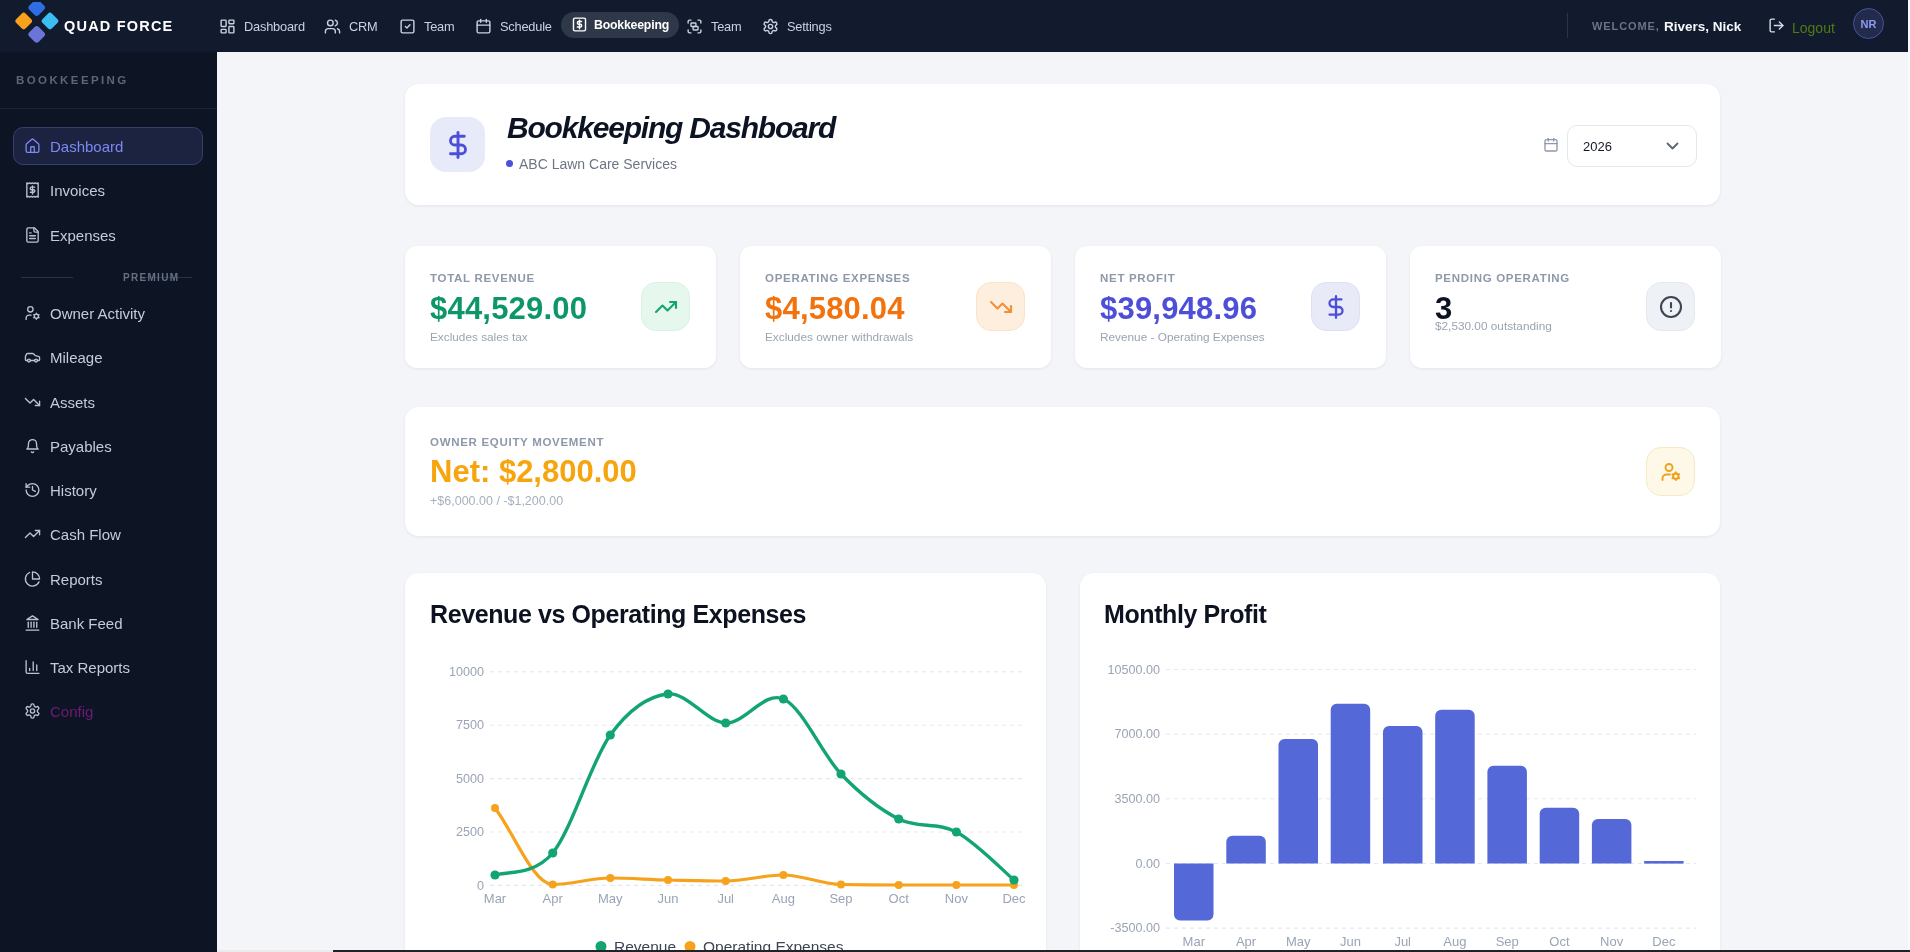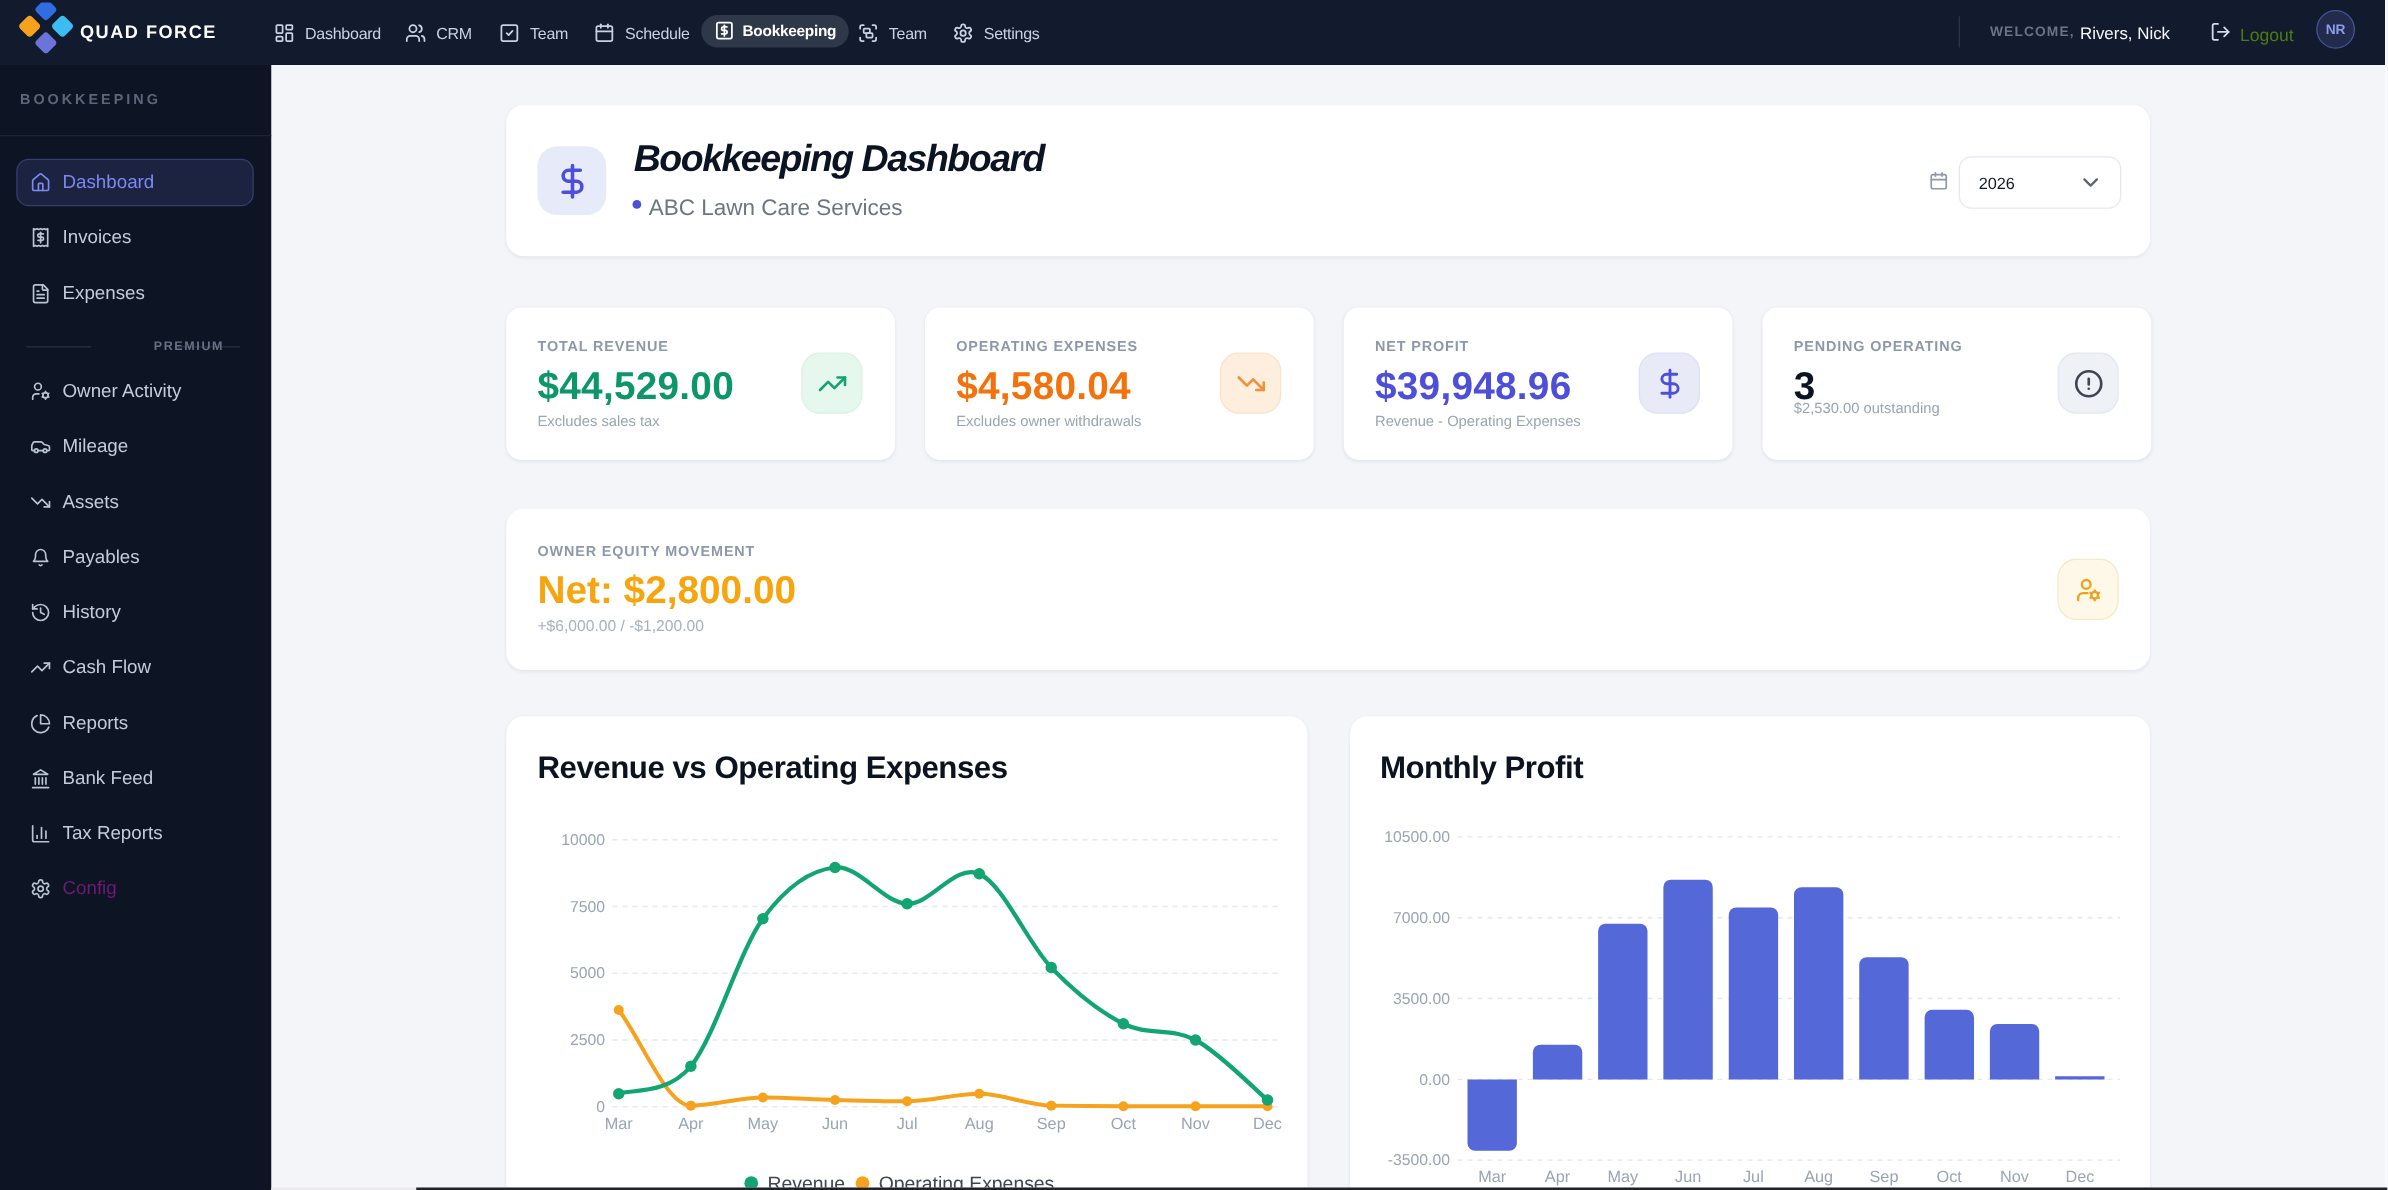--- a/index.html
+++ b/index.html
@@ -89,21 +89,21 @@
 <div class="nav-pill" style="left:561px">
     <svg width="17" height="17" viewBox="0 0 24 24" fill="none" stroke="#ffffff" stroke-width="2" stroke-linecap="round" stroke-linejoin="round">
       <rect x="3.5" y="3" width="17" height="18" rx="2"></rect>
       <path d="M14.8 7.8h-3.9a1.95 1.95 0 0 0 0 3.9h2.2a1.95 1.95 0 0 1 0 3.9H8.9"></path>
       <path d="M12 6v12"></path>
     </svg>
     <span>Bookkeeping</span>
   </div>
 <div class="abs" style="left:1567px;top:13px;width:1px;height:25px;background:#2c3547"></div>
 <div class="abs" style="left:1592px;top:0;height:52px;display:flex;align-items:center;font-size:11px;font-weight:700;letter-spacing:0.9px;color:#6a7486;">WELCOME,</div>
-<div class="abs" style="left:1664px;top:0;height:52px;display:flex;align-items:center;font-size:13.5px;font-weight:400;color:#f6f8fb;">Rivers, Nick</div>
+<div class="abs" style="left:1664px;top:0;height:52px;display:flex;align-items:center;font-size:13.5px;font-weight:700;color:#f6f8fb;">Rivers, Nick</div>
 <div class="abs" style="left:1768px;top:17px">
     <svg width="17" height="17" viewBox="0 0 24 24" fill="none" stroke="#d6dce6" stroke-width="2" stroke-linecap="round" stroke-linejoin="round">
       <path d="M9 21H5a2 2 0 0 1-2-2V5a2 2 0 0 1 2-2h4"></path>
       <polyline points="16 17 21 12 16 7"></polyline>
       <line x1="21" y1="12" x2="9" y2="12"></line>
     </svg>
   </div>
 <div class="abs" style="left:1792px;top:0;height:56px;display:flex;align-items:center;font-size:14px;font-weight:500;color:#4d7c0f;">Logout</div>
 <div class="abs" style="left:1853px;top:8px;width:31px;height:31px;border-radius:50%;background:#222b4b;border:1.5px solid #46549b;display:flex;align-items:center;justify-content:center;font-size:11px;font-weight:700;color:#8d9bf1;">NR</div>
 <div class="sidebar"></div>
@@ -226,21 +226,21 @@
 <div class="abs" style="left:81px;top:272px;font-size:10px;font-weight:700;letter-spacing:1.3px;color:#64708433;color:#667184;padding-left:42px;">PREMIUM</div>
 <div class="card" style="left:405px;top:84px;width:1315px;height:121px;"></div>
 <div class="abs" style="left:430px;top:117px;width:55px;height:55px;border-radius:16px;background:#e7eaf8;display:flex;align-items:center;justify-content:center;">
     <svg width="30" height="30" viewBox="0 0 24 24" fill="none" stroke="#4d4fd9" stroke-width="2.3" stroke-linecap="round" stroke-linejoin="round">
       <line x1="12" y1="2" x2="12" y2="22"></line>
       <path d="M17 5H9.5a3.5 3.5 0 0 0 0 7h5a3.5 3.5 0 0 1 0 7H6"></path>
     </svg>
   </div>
 <div class="abs" style="left:507px;top:111px;font-size:30px;font-weight:800;font-style:italic;color:#0c1322;letter-spacing:-1.2px;">Bookkeeping Dashboard</div>
 <div class="abs" style="left:506px;top:160px;width:7px;height:7px;border-radius:50%;background:#4d4fd9;"></div>
-<div class="abs" style="left:519px;top:156px;font-size:18px;font-weight:500;color:#6d7585;">ABC Lawn Care Services</div>
+<div class="abs" style="left:519px;top:156px;font-size:14px;font-weight:500;color:#6d7585;">ABC Lawn Care Services</div>
 <div class="abs" style="left:1543px;top:137px;">
     <svg width="16" height="16" viewBox="0 0 24 24" fill="none" stroke="#8e98a9" stroke-width="2" stroke-linecap="round" stroke-linejoin="round">
       <rect x="3" y="4" width="18" height="17" rx="2"></rect>
       <line x1="16" y1="2" x2="16" y2="6"></line>
       <line x1="8" y1="2" x2="8" y2="6"></line>
       <line x1="3" y1="10" x2="21" y2="10"></line>
     </svg>
   </div>
 <div class="abs" style="left:1567px;top:125px;width:130px;height:42px;border-radius:10px;border:1px solid #e3e7ee;background:#fff;"></div>
 <div class="abs" style="left:1583px;top:125px;height:42px;display:flex;align-items:center;font-size:13px;color:#121927;">2026</div>

